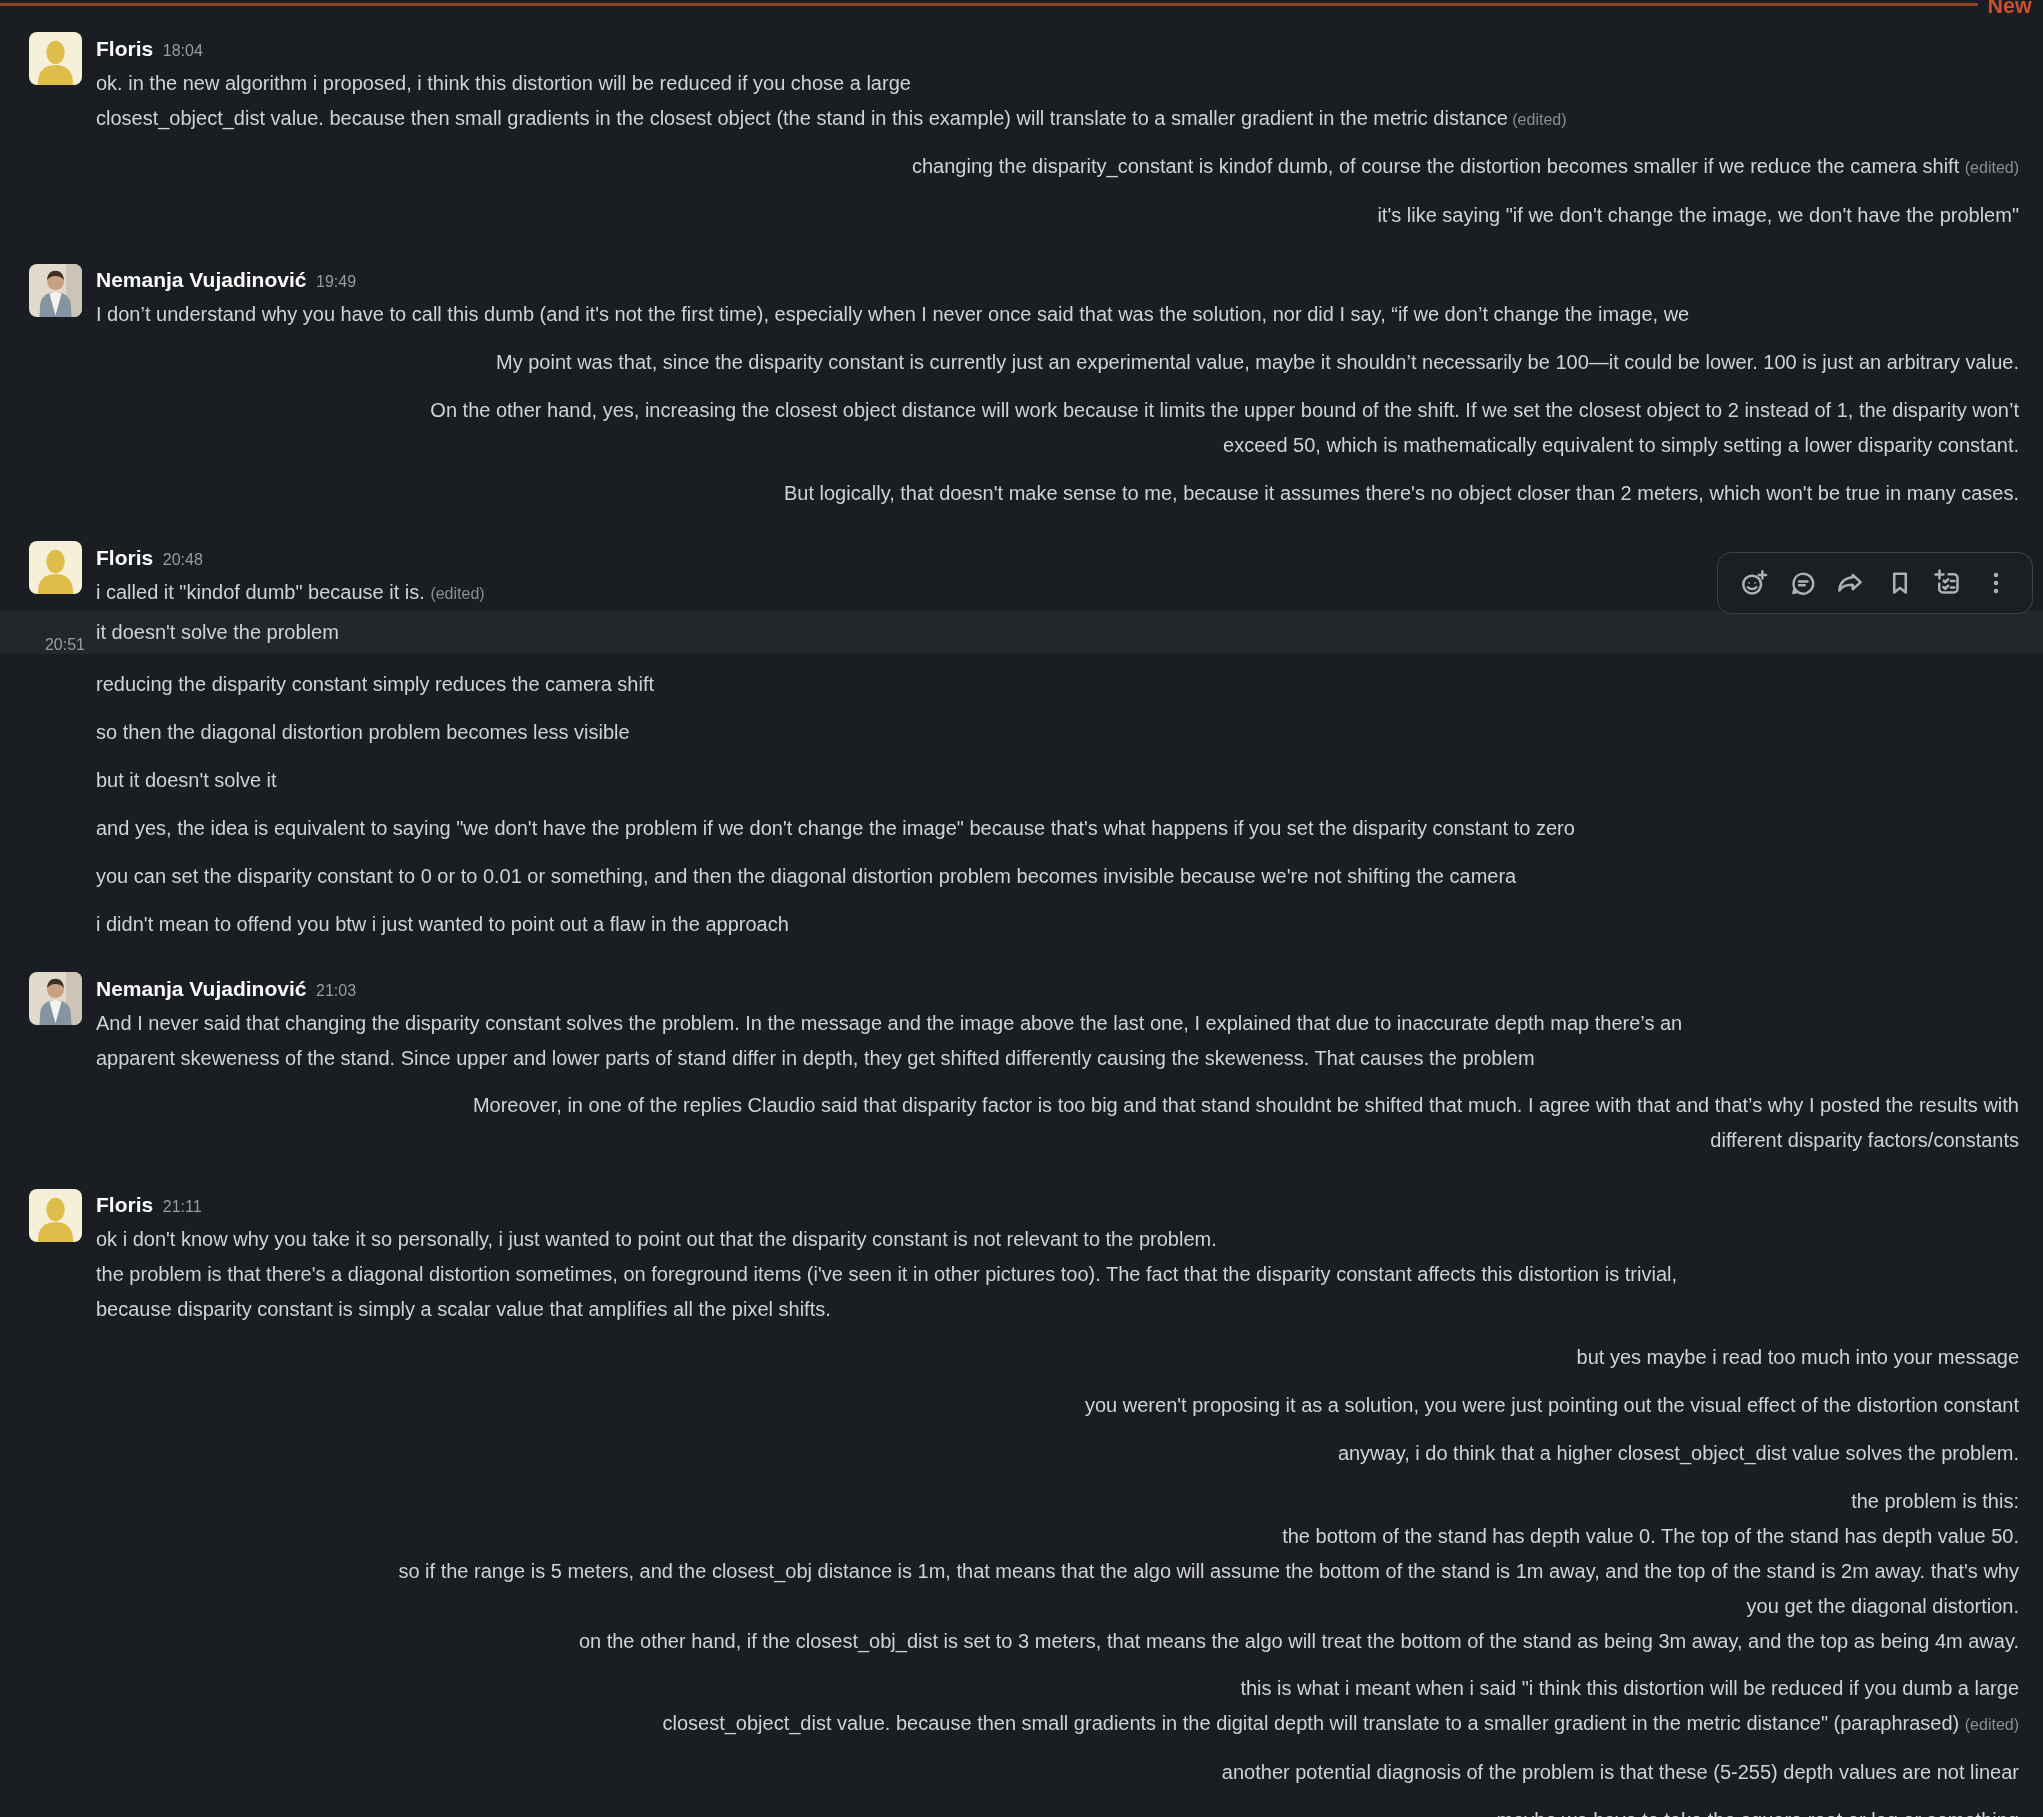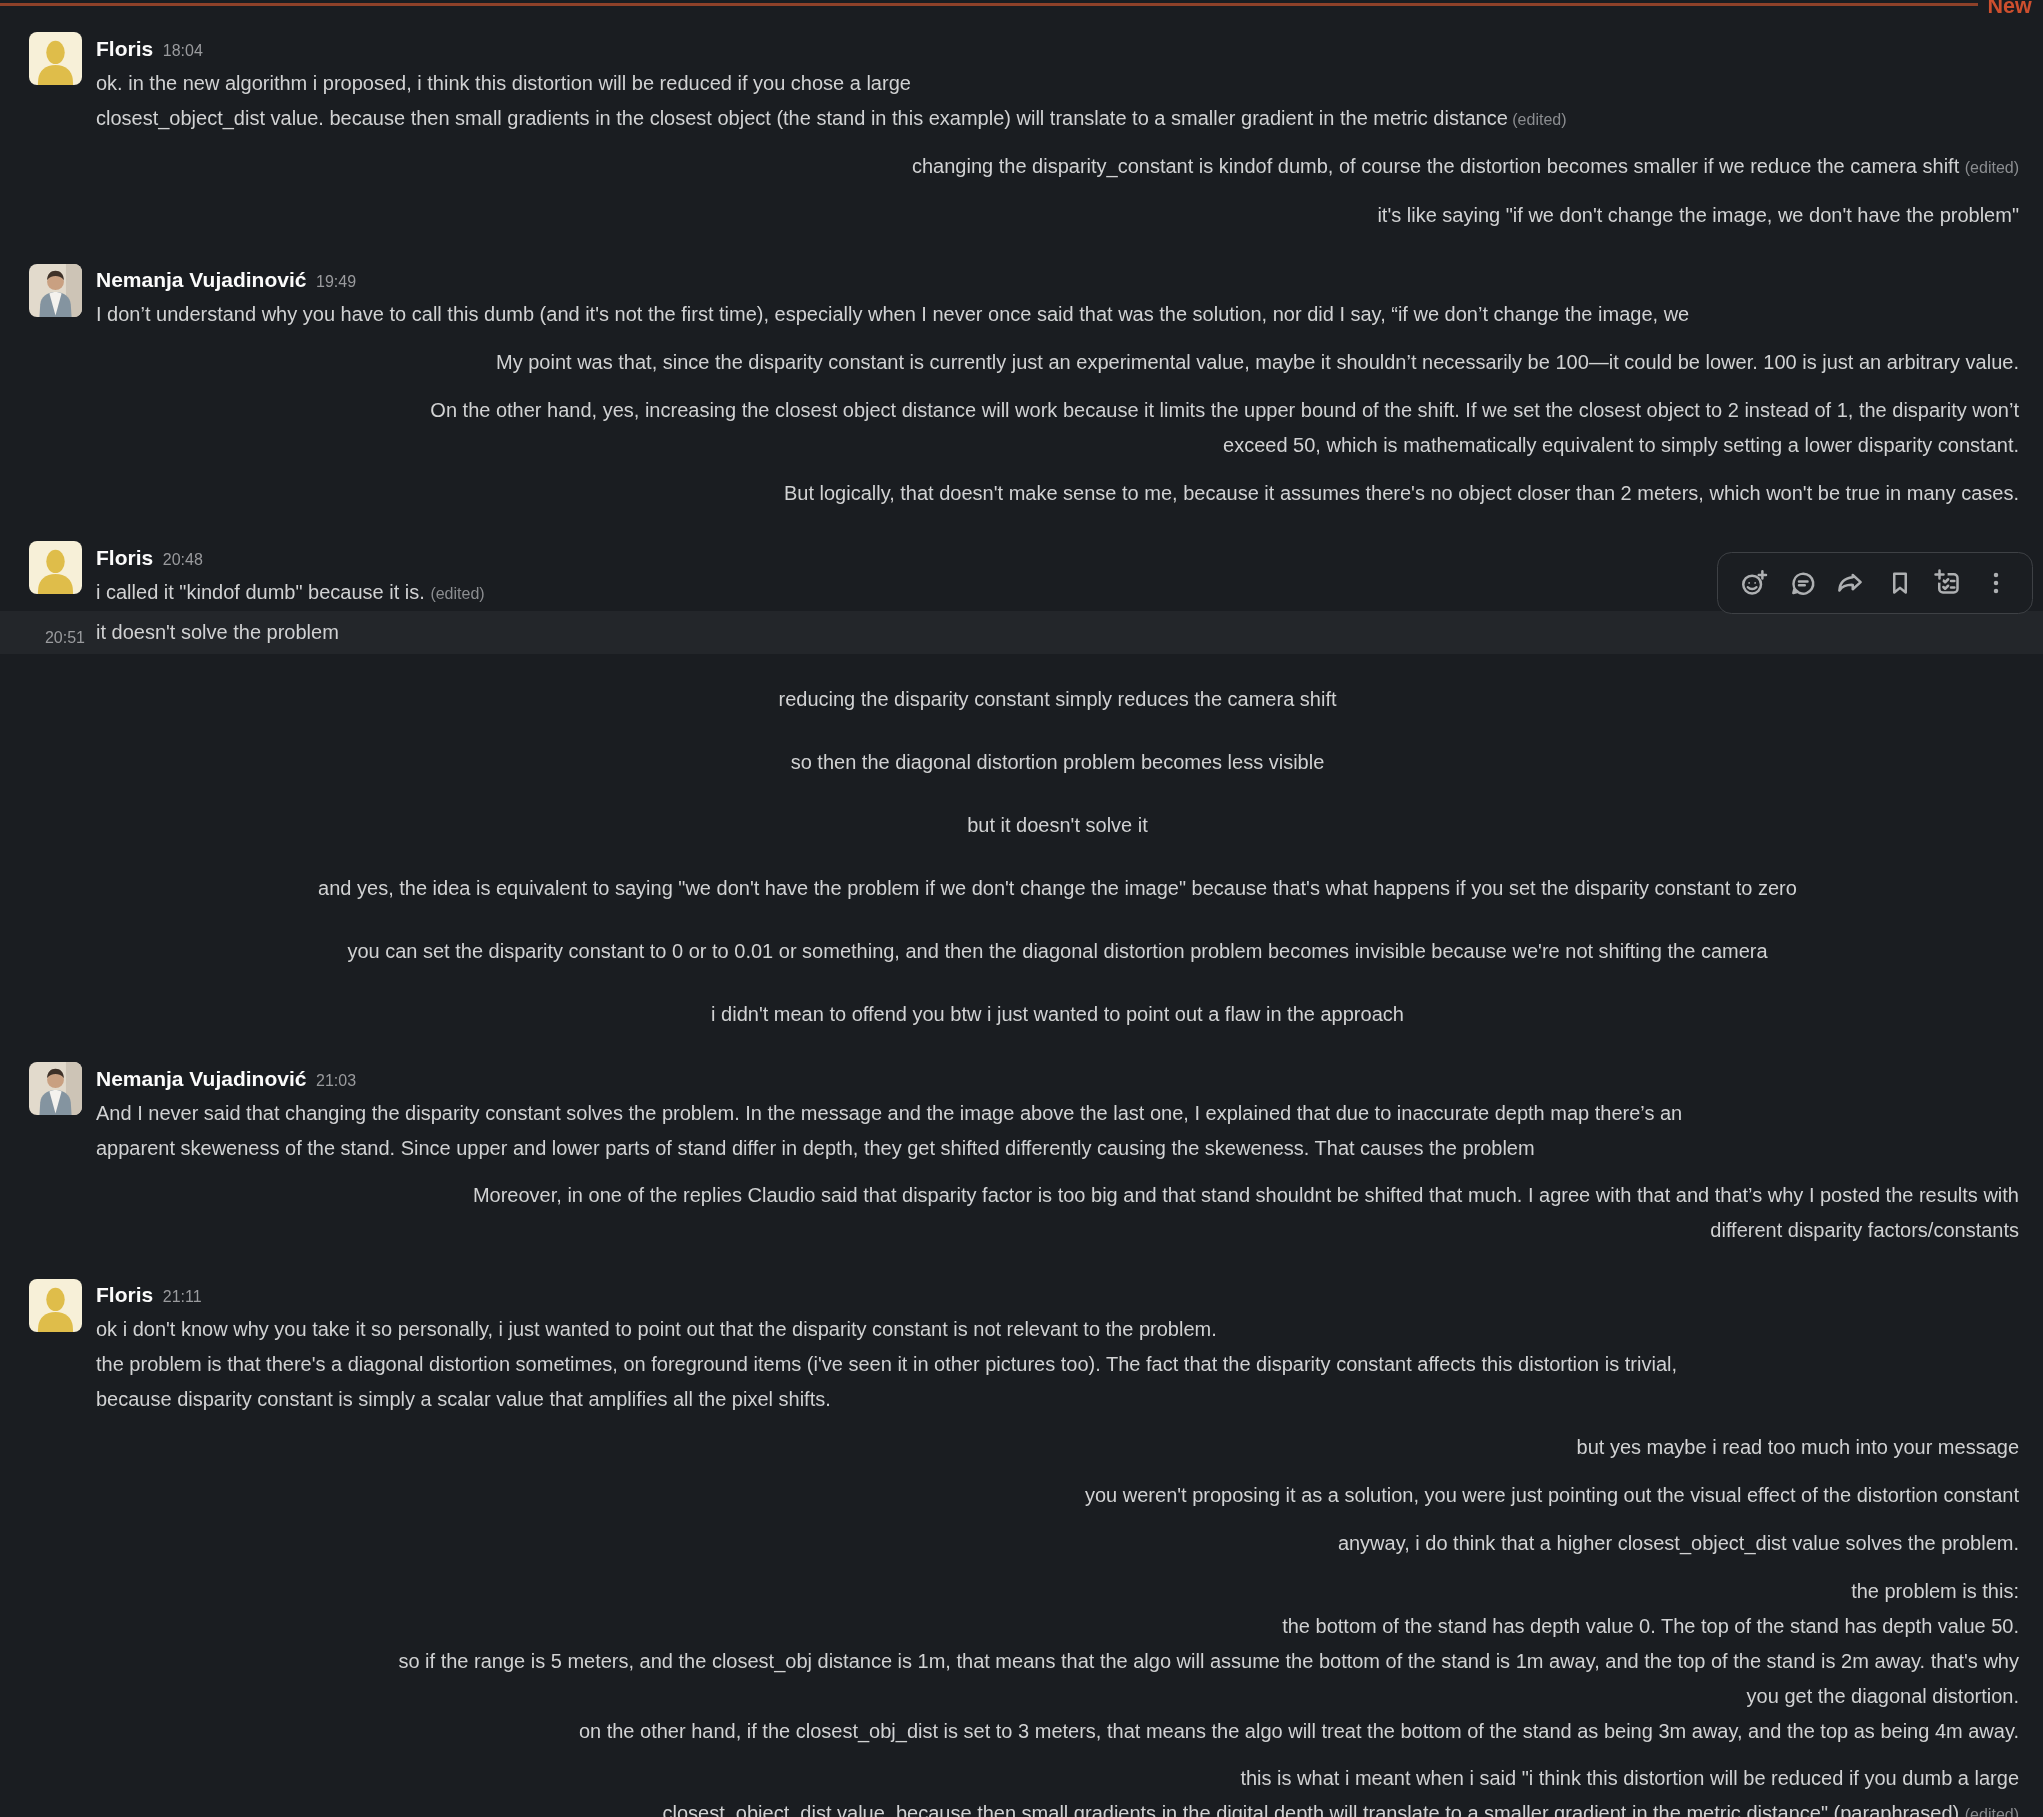--- a/index.html
+++ b/index.html
@@ -12,28 +12,28 @@
     width:2043px;height:1818px;position:relative;overflow:hidden;
     background:var(--bg);
     font-family:"Liberation Sans","DejaVu Sans",sans-serif;
     color:var(--text);
   }
   .divider-line{position:absolute;top:3.2px;left:0;width:1978px;height:2.4px;background:var(--divider-line);}
   .divider-label{position:absolute;top:-5.6px;right:11.2px;font-size:21.5px;font-weight:700;color:var(--accent-new);}
   #chat{padding-top:1.6px;}
   .msg{position:relative;padding:0 24px 0 96px;}
   .msg.with-header{margin-top:29px;}
-  .msg.consecutive{margin-top:28px;text-align:center;}
+  .msg.consecutive{margin-top:13px;}
   .msg.hovered{margin-top:0;padding-top:4px;padding-bottom:4px;background:var(--hover-row);}
   .avatar{position:absolute;left:29px;top:1.6px;width:53px;height:53px;border-radius:8px;overflow:hidden;cursor:pointer;}
   .avatar svg{display:block;}
   .header{height:35px;line-height:35px;white-space:nowrap;}
   .author{font-size:21px;font-weight:700;color:var(--name);cursor:pointer;}
   .time{font-size:16px;color:var(--muted);margin-left:9.6px;cursor:pointer;}
-  .gutter-time{position:absolute;left:0;top:9px;width:85px;text-align:right;font-size:16px;line-height:35px;color:var(--muted);cursor:pointer;}
+  .gutter-time{position:absolute;left:0;top:16px;width:85px;text-align:right;font-size:16px;line-height:35px;color:var(--muted);cursor:pointer;}
   .line{font-size:20px;line-height:35px;white-space:nowrap;}
   .para + .para{margin-top:12.8px;text-align:right;}
   .edited{font-size:16px;color:var(--edited);}
   .toolbar{
     position:absolute;top:552px;right:9.6px;width:316px;height:62px;box-sizing:border-box;
     background:var(--toolbar-bg);border:1.6px solid var(--toolbar-border);border-radius:14.4px;
     display:flex;align-items:center;justify-content:space-between;padding:0 19px;z-index:5;
   }
   .tool{background:none;border:none;padding:0;margin:0;width:34px;height:34px;
     display:flex;align-items:center;justify-content:center;cursor:pointer;}

